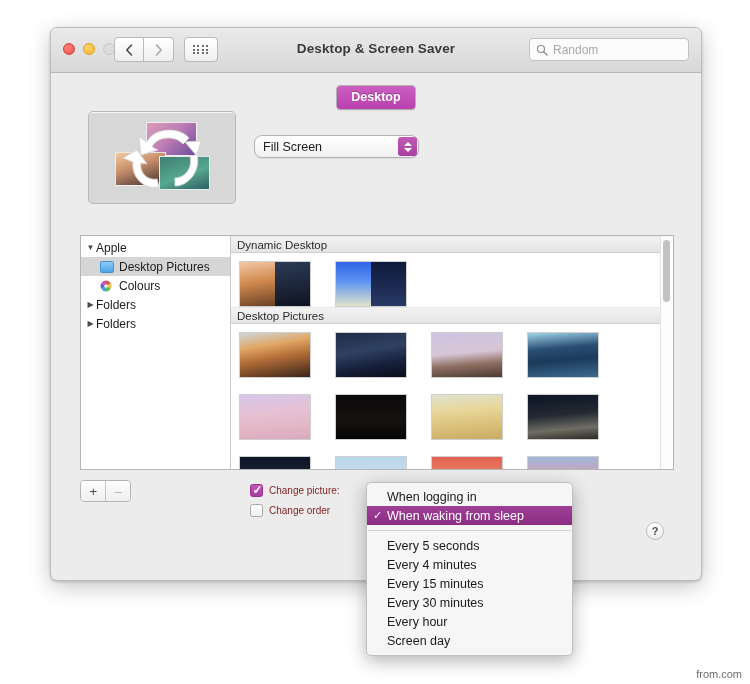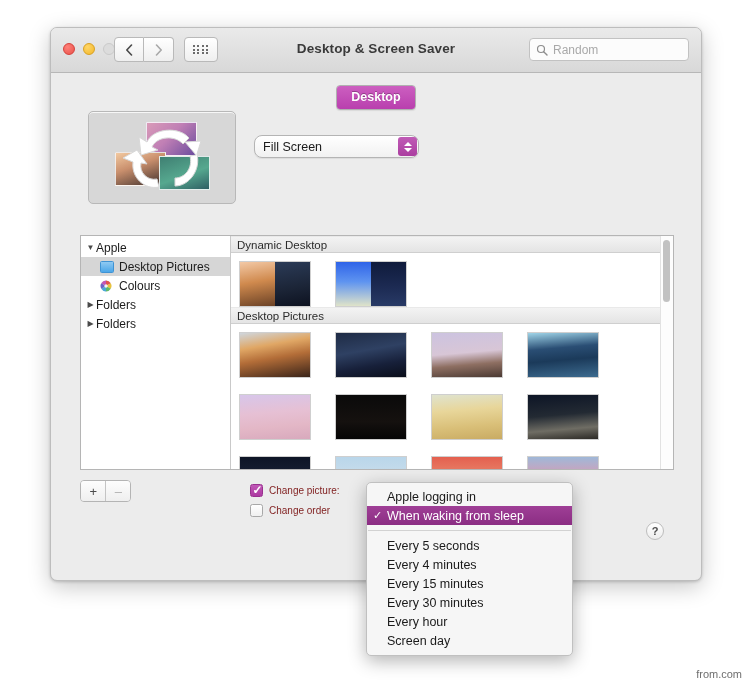--- a/index.html
+++ b/index.html
@@ -359,21 +359,21 @@
         </div>
 
         <div class="helpbtn">?</div>
       </div>
 
     </div>
   </div>
 
   <div class="menu" id="menu-host">
       <div class="mitem">
-        <span>Apple logging in</span>
+        <span>When logging in</span>
       </div>
       <div class="mitem sel">
         <span class="tick">✓</span>
         <span>When waking from sleep</span>
       </div>
       <div class="msep"></div>
       <div class="mitem">
         <span>Every 5 seconds</span>
       </div>
       <div class="mitem">

